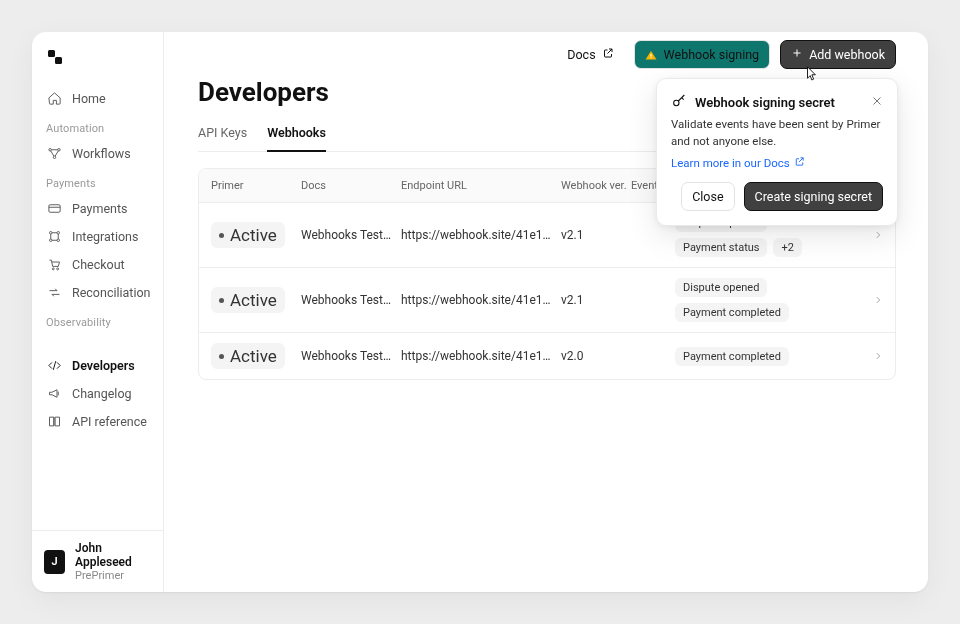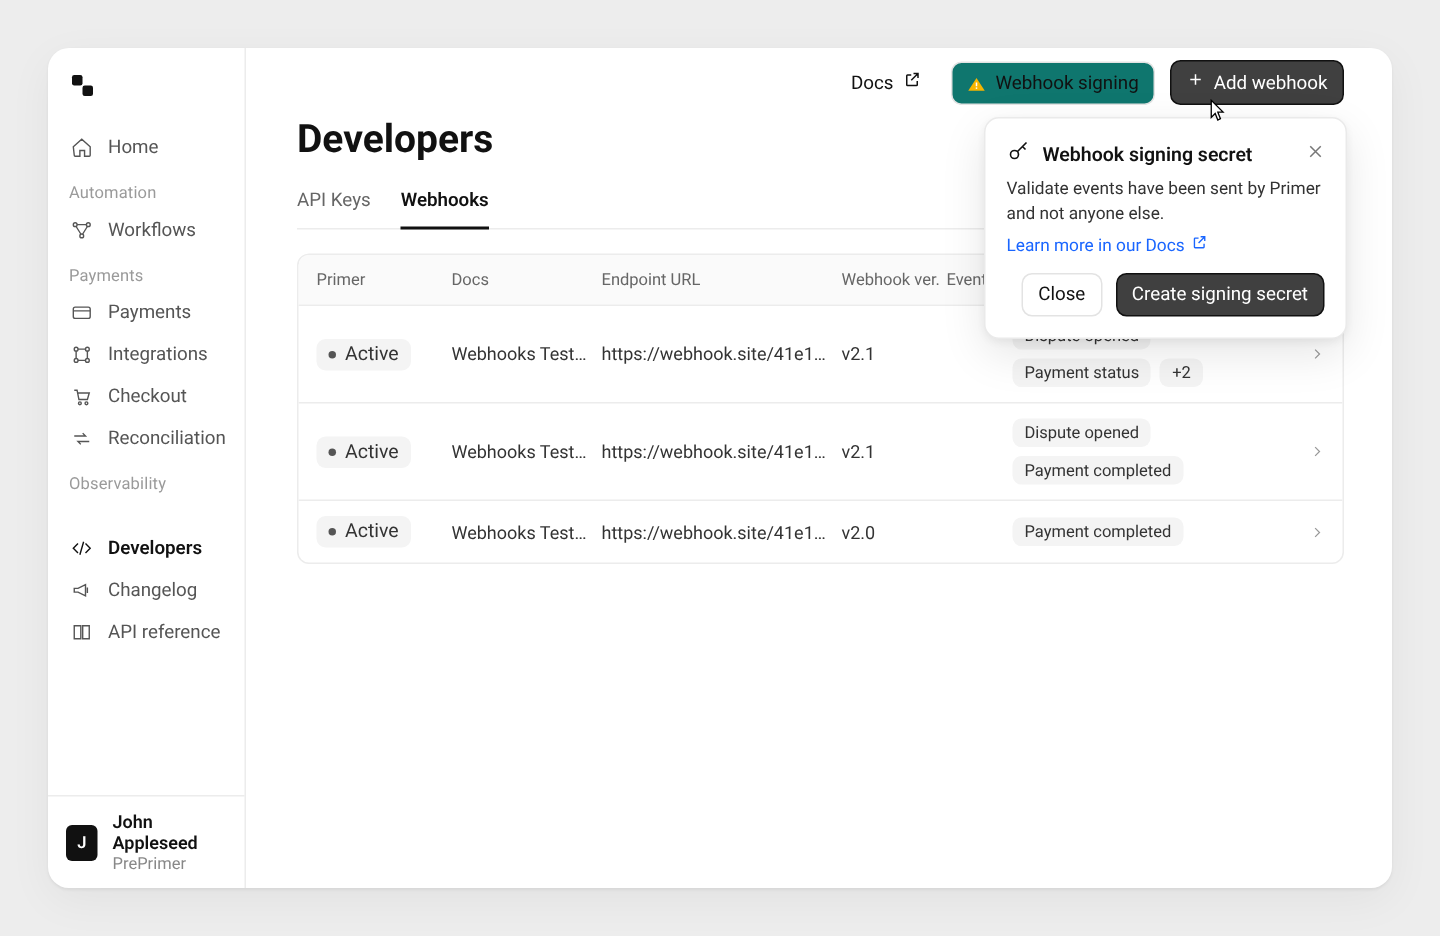--- a/index.html
+++ b/index.html
@@ -103,21 +103,21 @@
     background:#fafafa; font-size:11px; color:#666;
     padding:10px 12px;
   }
   .trow {
     padding:10px 12px; border-top:1px solid #ececec; font-size:12px; color:#333;
   }
   .cell-ellipsis { white-space:nowrap; overflow:hidden; text-overflow:ellipsis; padding-right:10px;text-align:right;}
   .badge {
     display:inline-flex; align-items:center; gap:6px;
     background:#f4f4f4; border-radius:6px;
-    padding:3px 8px; font-size:13px; color:#333;
+    padding:3px 8px; font-size:17px; color:#333;
   }
   .dot { width:5px; height:5px; border-radius:50%; background:#555; }
   .tags { display:flex; gap:6px; flex-wrap:wrap;margin-left:44px; }
   .tag { background:#f4f4f4; border-radius:6px; padding:3px 8px; font-size:11px; color:#333; white-space:nowrap;}
   .chev { color:#999; display:flex; justify-content:flex-end; }
   .chev svg { width:10px; height:10px; }
 
   
   .popover {
     position:absolute;

